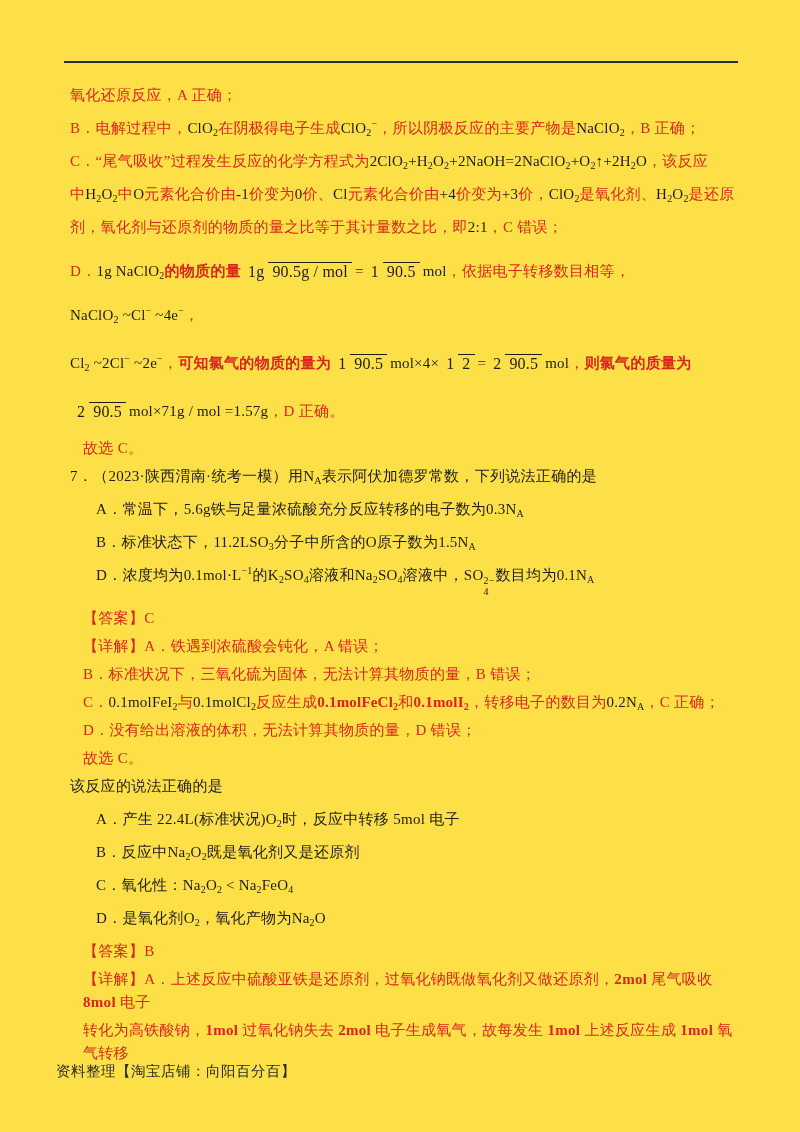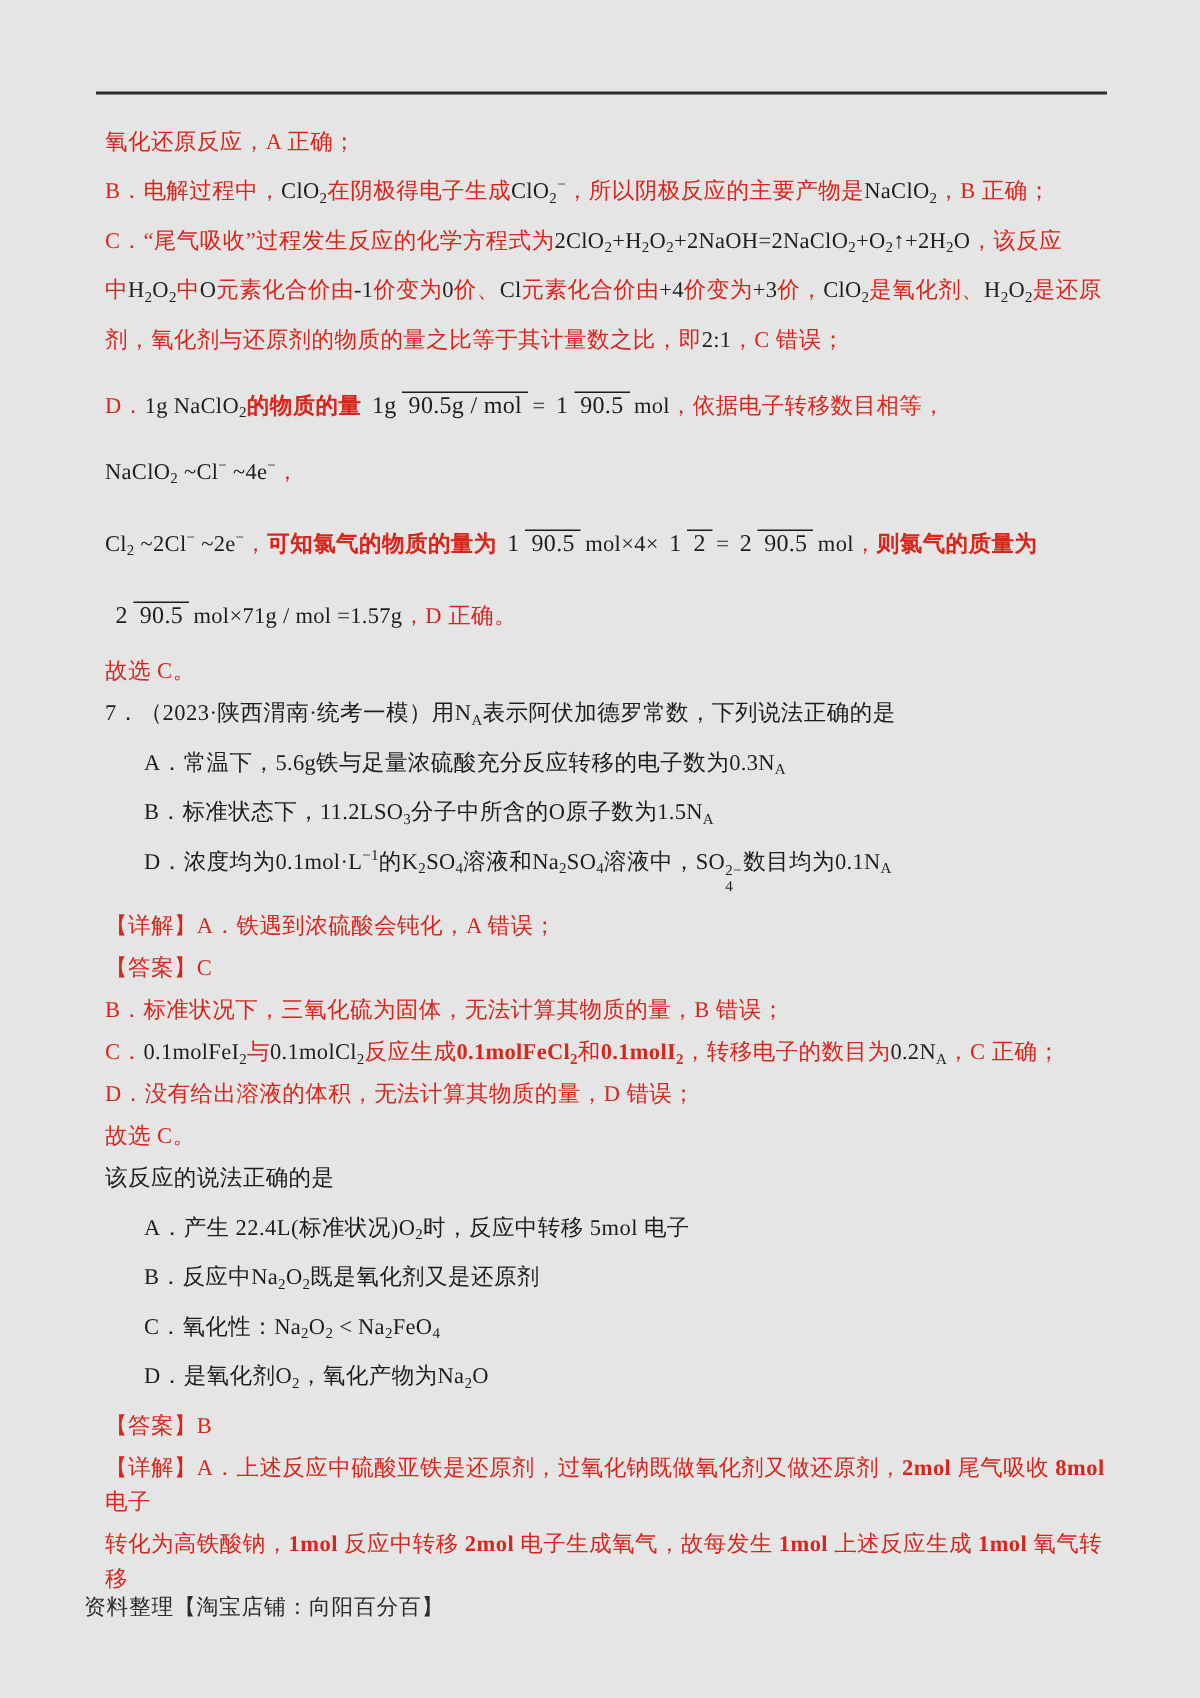--- a/index.html
+++ b/index.html
@@ -1,28 +1,28 @@
 <!DOCTYPE html>
 <html lang="zh"><head>
 <meta charset="utf-8">
 <style>
   html,body{margin:0;padding:0;background:#ffffff;}
   body{
     width:800px;height:1132px;position:relative;overflow:hidden;
     font-family:"Liberation Serif","DejaVu Serif",serif;
     -webkit-font-smoothing:antialiased;
   }
-  .page{position:relative;width:800px;height:1132px;background:#e5e5e5;}
+  .page{position:relative;width:800px;height:1132px;background:#fde047;}
   .rule{position:absolute;left:64px;top:61px;width:674px;border-top:2px solid #2e2c2c;}
   .doc-body{
     position:absolute;left:70px;top:84px;width:672px;
     font-size:15px;color:#1d1d1d;letter-spacing:0.3px;
   }
   .ln{line-height:23px;margin-bottom:10px;}
-  .ln.cmpct{margin-bottom:5px;}
+  .ln.cmpct{margin-bottom:5px;margin-left:13px;}
   .ln.tall{line-height:44px;margin-bottom:4px;}
   .ln.ind{padding-left:26px;}
   .ln.gap{margin-top:3px;}
   .r{color:#d8261d;}
   .rb{color:#d8261d;font-weight:bold;}
   .k{color:#1d1d1d;}
   .fm{font-family:"Liberation Serif","DejaVu Serif",serif;white-space:nowrap;letter-spacing:0.2px;}
   .fm sub{font-size:10px;line-height:0;vertical-align:-3px;}
   .fm sup{font-size:10px;line-height:0;vertical-align:6px;}
   .frac{display:inline-block;vertical-align:middle;text-align:center;font-size:16px;line-height:1.15;margin:0 3px;white-space:nowrap;}
@@ -49,29 +49,29 @@
       <div class="ln tall"><span class="fm k">Cl<sub>2</sub> ~2Cl<sup>−</sup> ~2e<sup>−</sup></span><span class="r">，</span><span class="rb">可知氯气的物质的量为</span><span class="frac fm k"><span class="num">1</span><span class="den">90.5</span></span><span class="fm k">mol×4×</span><span class="frac fm k"><span class="num">1</span><span class="den">2</span></span><span class="fm k">=</span><span class="frac fm k"><span class="num">2</span><span class="den">90.5</span></span><span class="fm k">mol</span><span class="r">，</span><span class="rb">则氯气的质量为</span></div>
       <div class="ln tall"><span class="frac fm k"><span class="num">2</span><span class="den">90.5</span></span><span class="fm k">mol×71g / mol =1.57g</span><span class="r">，D 正确。</span></div>
       <div class="ln cmpct"><span class="r">故选 C。</span></div>
       <div class="ln gap"><span class="k">7．（2023·陕西渭南·统考一模）用</span><span class="fm k">N<sub>A</sub></span><span class="k">表示阿伏加德罗常数，下列说法正确的是</span></div>
       <div class="ln ind"><span class="k">A．常温下，</span><span class="fm k">5.6g</span><span class="k">铁与足量浓硫酸充分反应转移的电子数为</span><span class="fm k">0.3N<sub>A</sub></span></div>
       <div class="ln ind"><span class="k">B．标准状态下，</span><span class="fm k">11.2LSO<sub>3</sub></span><span class="k">分子中所含的O原子数为</span><span class="fm k">1.5N<sub>A</sub></span></div>
       <div class="ln ind"><span class="k">D．浓度均为</span><span class="fm k">0.1mol·L<sup>−1</sup></span><span class="k">的</span><span class="fm k">K<sub>2</sub>SO<sub>4</sub></span><span class="k">溶液和</span><span class="fm k">Na<sub>2</sub>SO<sub>4</sub></span><span class="k">溶液中，</span><span class="fm k">SO</span><span class="stk fm k">
           <span>2−</span>
           <span>4</span>
         </span><span class="k">数目均为</span><span class="fm k">0.1N<sub>A</sub></span></div>
+      <div class="ln cmpct gap"><span class="r">【答案】C</span></div>
       <div class="ln cmpct"><span class="r">【详解】A．铁遇到浓硫酸会钝化，A 错误；</span></div>
-      <div class="ln cmpct gap"><span class="r">【答案】C</span></div>
       <div class="ln cmpct"><span class="r">B．标准状况下，三氧化硫为固体，无法计算其物质的量，B 错误；</span></div>
       <div class="ln cmpct"><span class="r">C．</span><span class="fm k">0.1molFeI<sub>2</sub></span><span class="r">与</span><span class="fm k">0.1molCl<sub>2</sub></span><span class="r">反应生成</span><span class="fm rb">0.1molFeCl<sub>2</sub></span><span class="r">和</span><span class="fm rb">0.1molI<sub>2</sub></span><span class="r">，转移电子的数目为</span><span class="fm k">0.2N<sub>A</sub></span><span class="r">，C 正确；</span></div>
       <div class="ln cmpct"><span class="r">D．没有给出溶液的体积，无法计算其物质的量，D 错误；</span></div>
       <div class="ln cmpct"><span class="r">故选 C。</span></div>
       <div class="ln"><span class="k">该反应的说法正确的是</span></div>
       <div class="ln ind"><span class="k">A．产生 22.4L(标准状况)</span><span class="fm k">O<sub>2</sub></span><span class="k">时，反应中转移 5mol 电子</span></div>
       <div class="ln ind"><span class="k">B．反应中</span><span class="fm k">Na<sub>2</sub>O<sub>2</sub></span><span class="k">既是氧化剂又是还原剂</span></div>
       <div class="ln ind"><span class="k">C．氧化性：</span><span class="fm k">Na<sub>2</sub>O<sub>2</sub> &lt; Na<sub>2</sub>FeO<sub>4</sub></span></div>
       <div class="ln ind"><span class="k">D．是氧化剂</span><span class="fm k">O<sub>2</sub></span><span class="k">，氧化产物为</span><span class="fm k">Na<sub>2</sub>O</span></div>
       <div class="ln cmpct gap"><span class="r">【答案】B</span></div>
       <div class="ln cmpct"><span class="r">【详解】A．上述反应中硫酸亚铁是还原剂，过氧化钠既做氧化剂又做还原剂，</span><span class="rb">2mol</span><span class="r"> 尾气吸收 </span><span class="rb">8mol</span><span class="r"> 电子</span></div>
-      <div class="ln cmpct"><span class="r">转化为高铁酸钠，</span><span class="rb">1mol</span><span class="r"> 反应中转移 </span><span class="rb">2mol</span><span class="r"> 电子生成氧气，故每发生 </span><span class="rb">1mol</span><span class="r"> 上述反应生成 </span><span class="rb">1mol</span><span class="r"> 氧气转移</span></div>
+      <div class="ln cmpct"><span class="r">转化为高铁酸钠，</span><span class="rb">1mol</span><span class="r"> 过氧化钠失去 </span><span class="rb">2mol</span><span class="r"> 电子生成氧气，故每发生 </span><span class="rb">1mol</span><span class="r"> 上述反应生成 </span><span class="rb">1mol</span><span class="r"> 氧气转移</span></div>
     </div>
   <div class="footer">资料整理【淘宝店铺：向阳百分百】</div>
 </div>
 
 </body></html>

